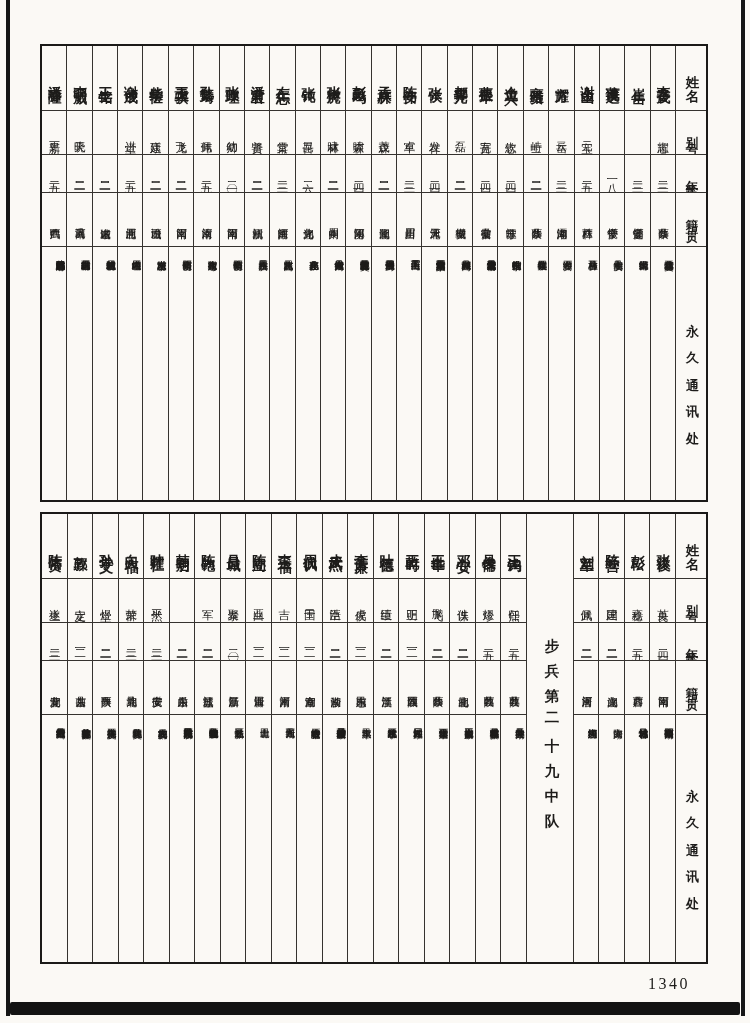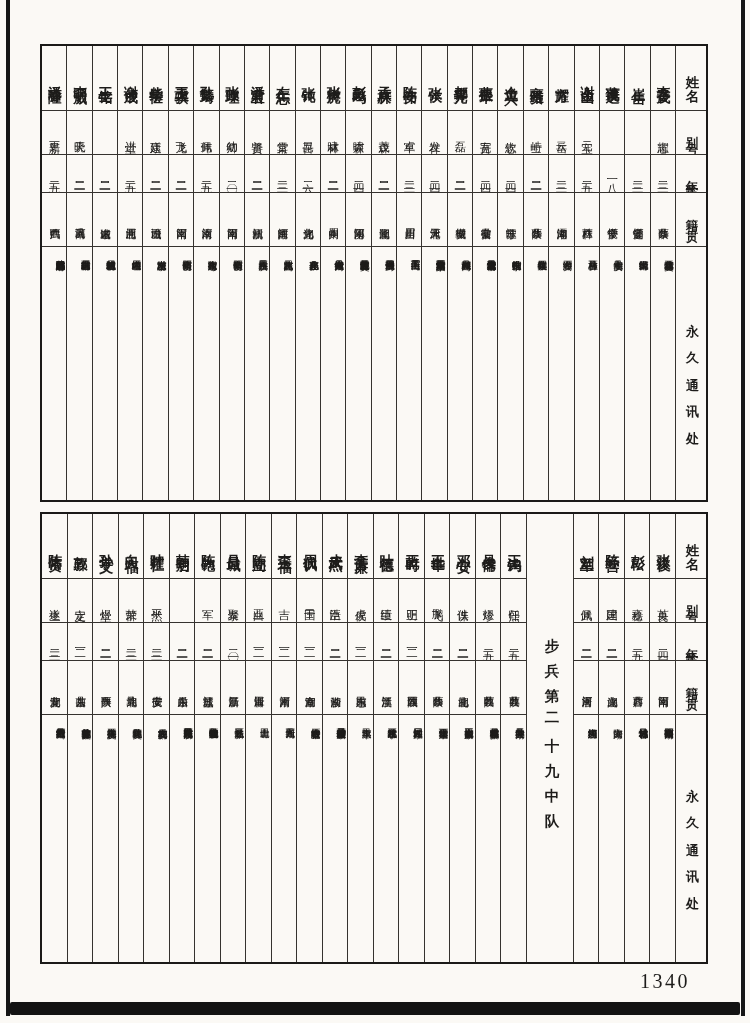--- a/index.html
+++ b/index.html
@@ -49,21 +49,21 @@
   .header .hdr-addr{font-size:13px;letter-spacing:27px;line-height:28px;text-align:center;padding:14px 0 0 0;}
 
   .c-div{
     flex:1 1 auto;font-size:14.5px;font-weight:600;
     line-height:42px;letter-spacing:25px;text-align:start;
     padding-top:112px;
   }
 
   .page-num{
     position:absolute;right:60px;bottom:30px;
-    font-size:20px;letter-spacing:2.5px;
+    font-size:16px;letter-spacing:2.5px;
     writing-mode:horizontal-tb;font-family:"Liberation Serif","DejaVu Serif",serif;
   }
 </style>
 </head>
 <body>
 
 <div class="page">
   <div class="edge-v edge-left"></div>
   <div class="edge-v edge-right"></div>
   <div class="edge-bottom"></div>

